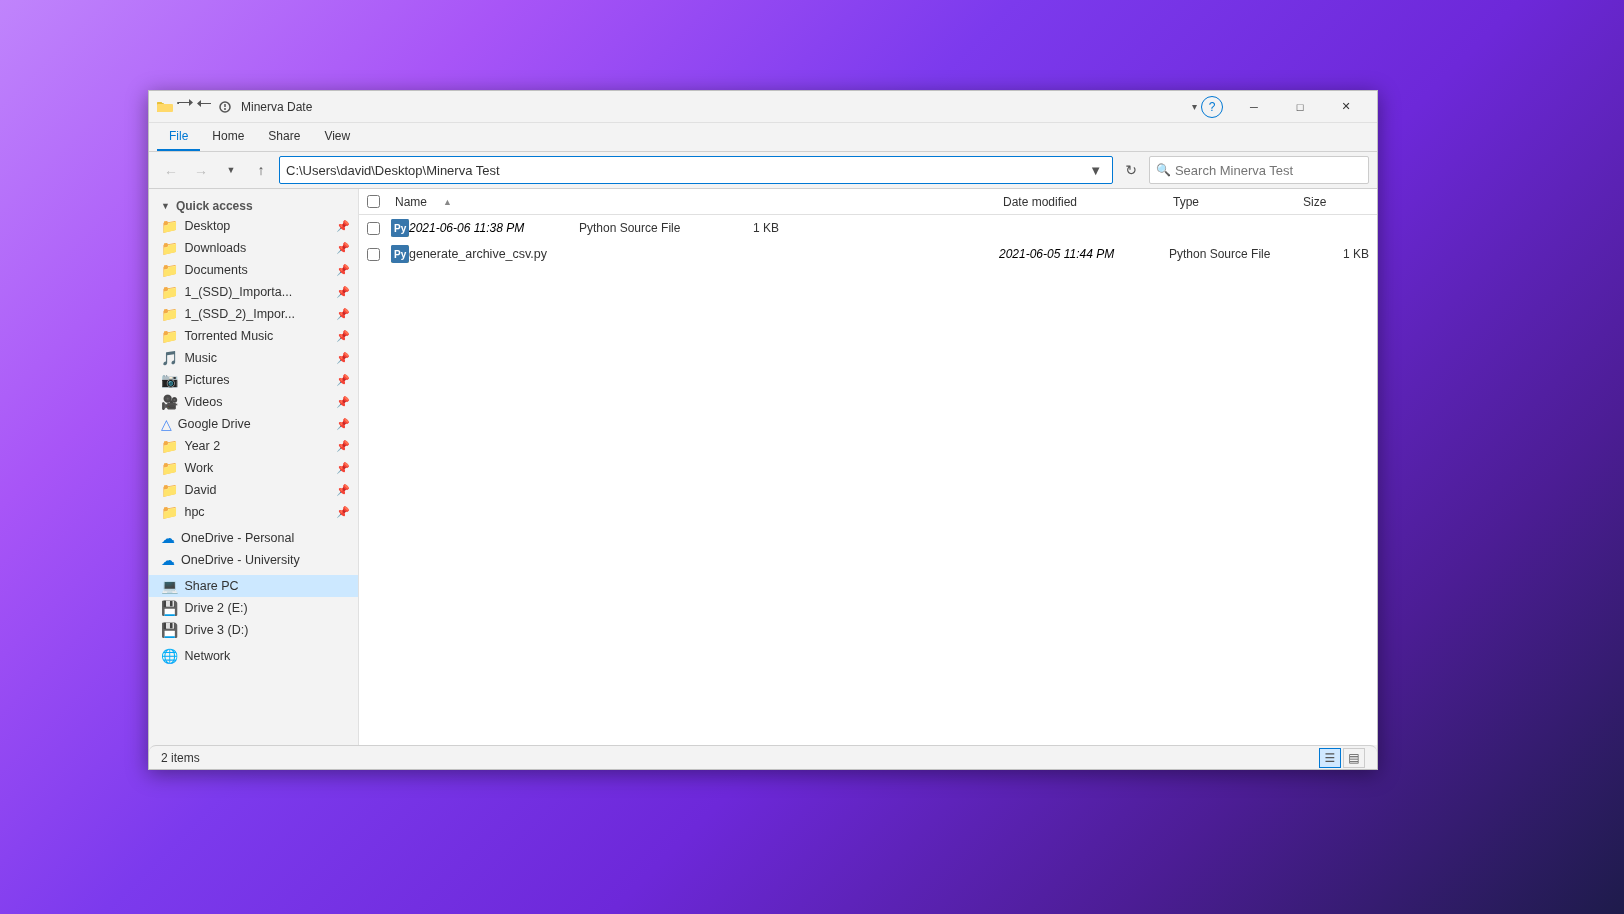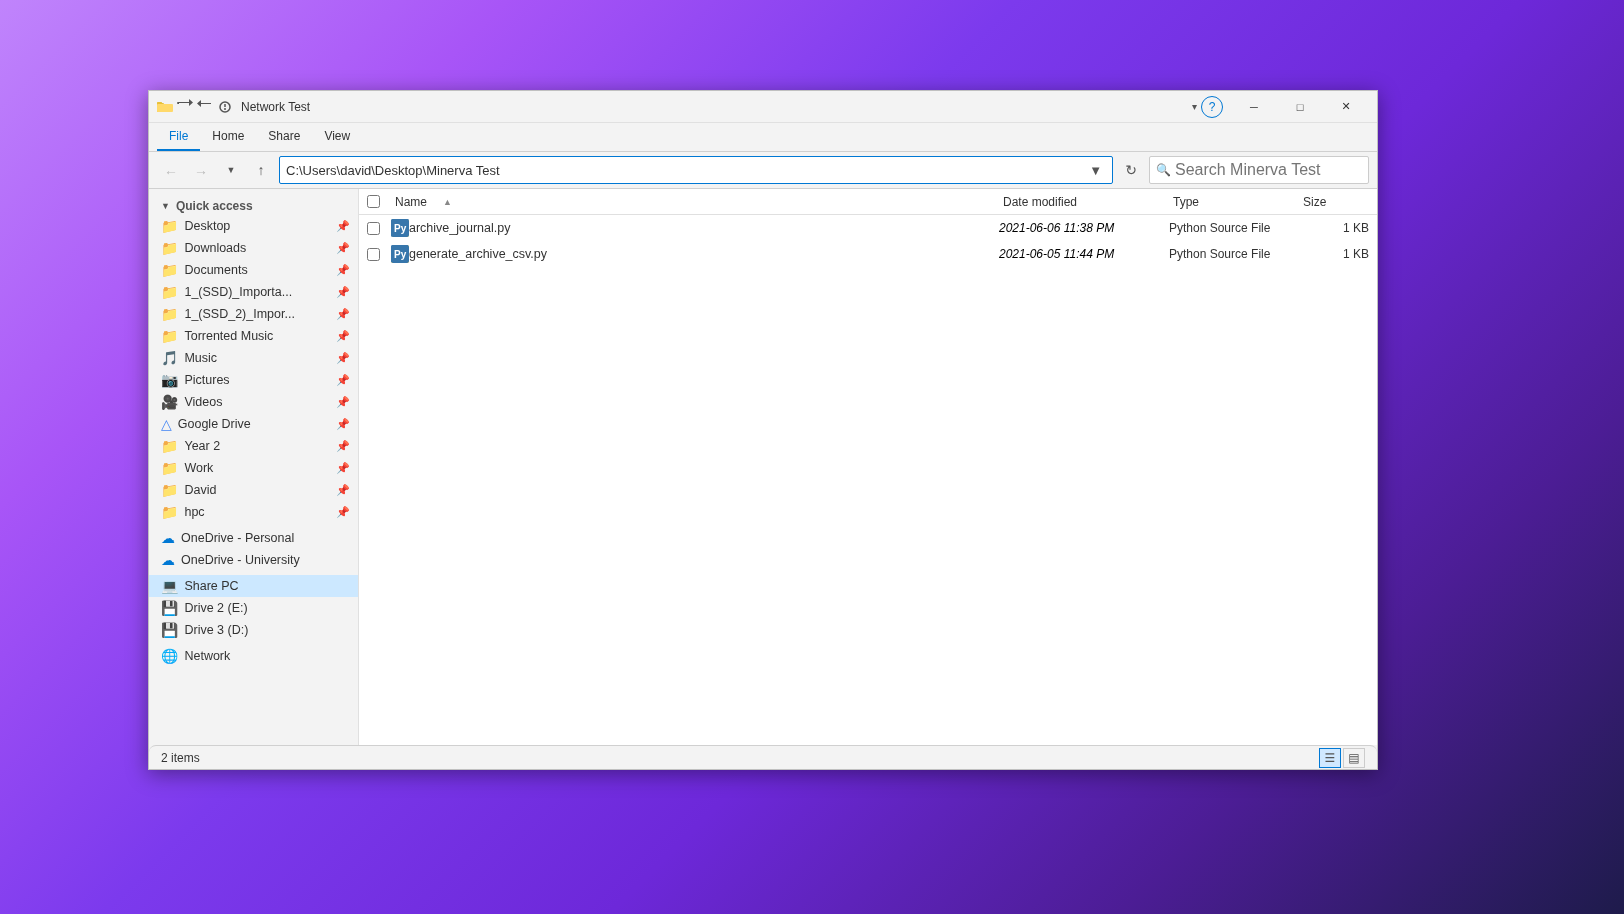--- a/index.html
+++ b/index.html
@@ -164,21 +164,21 @@
       border-radius: 2px;
       gap: 4px;
     }
     .search-icon-svg {
       color: #999;
       font-size: 12px;
     }
     .search-input {
       border: none;
       outline: none;
-      font-size: 16px;
+      font-size: 13px;
       color: #999;
       flex: 1;
       background: transparent;
     }
 
     
     .main-area {
       display: flex;
       flex: 1;
       overflow: hidden;
@@ -419,21 +419,21 @@
       </svg>
       <svg width="16" height="16" viewBox="0 0 16 16">
         <path d="M14 4H4V1L0 4.5 4 8V5h10z" fill="#555"></path>
       </svg>
       <svg width="16" height="16" viewBox="0 0 16 16">
         <circle cx="8" cy="8" r="5" fill="none" stroke="#555" stroke-width="1.5"></circle>
         <line x1="8" y1="5" x2="8" y2="8" stroke="#555" stroke-width="1.5"></line>
         <circle cx="8" cy="10" r="1" fill="#555"></circle>
       </svg>
     </div>
-    <span class="title-text">Network Test</span>
+    <span class="title-text">Minerva Date</span>
     <div class="window-controls">
 
       <div style="display:flex;align-items:center;gap:4px;padding-right:8px;">
         <span style="font-size:10px;color:#555;cursor:pointer;">▾</span>
         <button class="help-btn">?</button>
       </div>
       <button class="win-btn">─</button>
       <button class="win-btn">□</button>
       <button class="win-btn close">✕</button>
     </div>
@@ -601,21 +601,20 @@
         <div class="file-row">
           <div class="file-checkbox">
             <input type="checkbox" style="width: 13px; height: 13px;">
           </div>
           <div class="py-icon">
             <svg width="18" height="18" viewBox="0 0 18 18">
               <rect width="18" height="18" rx="2" fill="#3776ab"></rect>
               <text x="3" y="13" font-size="10" fill="white" font-weight="bold">Py</text>
             </svg>
           </div>
-          <span class="file-name">archive_journal.py</span>
           <span class="file-date">2021-06-06 11:38 PM</span>
           <span class="file-type">Python Source File</span>
           <span class="file-size">1 KB</span>
         </div>
 
         <div class="file-row">
           <div class="file-checkbox">
             <input type="checkbox" style="width: 13px; height: 13px;">
           </div>
           <div class="py-icon">

